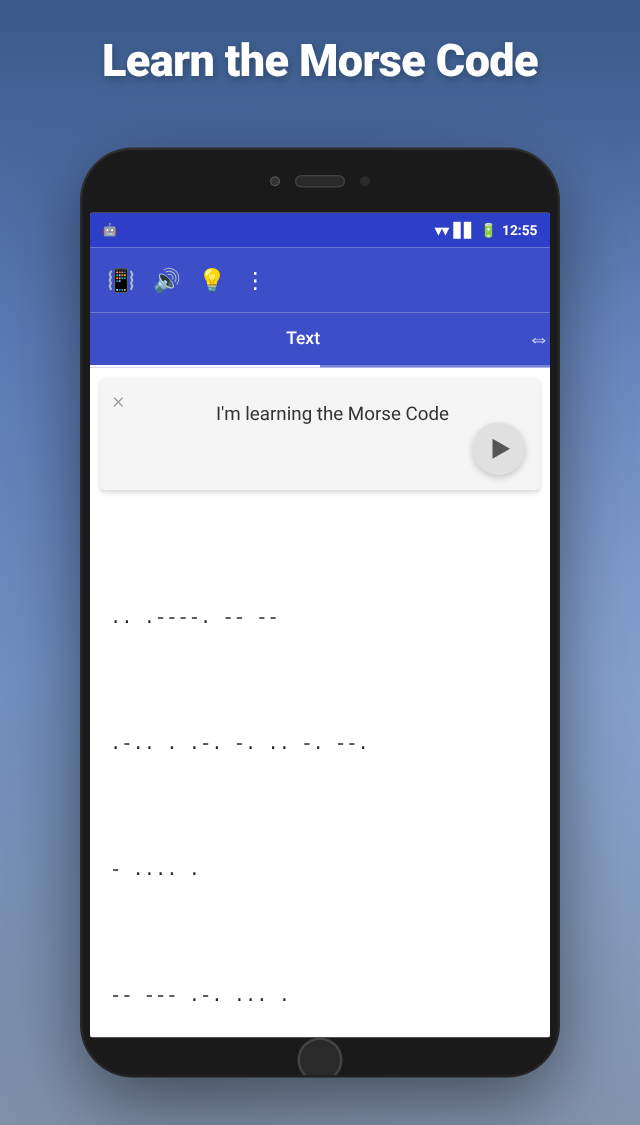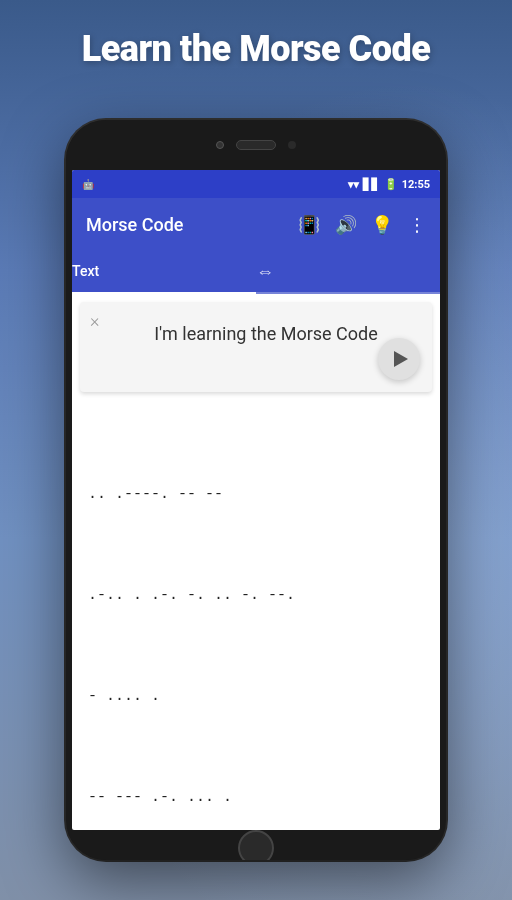--- a/index.html
+++ b/index.html
@@ -155,21 +155,21 @@
       height: 44px;
       background: #3d4fc8;
       display: flex;
       align-items: stretch;
       border-bottom: 2px solid rgba(255,255,255,0.3);
     }
     .tab-item {
       flex: 1;
       display: flex;
       align-items: center;
-      justify-content: flex-start;
+      justify-content: flex-end;
       color: rgba(255,255,255,0.85);
       font-size: 14px;
       font-weight: 500;
       cursor: pointer;
       position: relative;
     }
     .tab-item.active {
       color: #fff;
       border-bottom: 2px solid #fff;
       margin-bottom: -2px;
@@ -192,21 +192,21 @@
       position: absolute;
       top: 8px;
       left: 10px;
       font-size: 18px;
       color: #999;
       cursor: pointer;
       font-weight: 300;
     }
     .input-text {
       padding: 8px 10px 8px 30px;
-      font-size: 18px;
+      font-size: 15px;
       color: #333;
       text-align: center;
       line-height: 1.5;
     }
     .play-button {
       position: absolute;
       bottom: 12px;
       right: 12px;
       width: 42px;
       height: 42px;
@@ -280,21 +280,20 @@
       </div>
       <div class="status-right">
         <span>▾▾</span>
         <span>▋▋</span>
         <span>🔋</span>
         <span>12:55</span>
       </div>
     </div>
 
     <div class="app-bar">
-      <div class="app-bar-title">Morse Code</div>
       <div class="app-bar-icons">
         <span class="app-bar-icon" title="Vibrate">📳</span>
         <span class="app-bar-icon" title="Volume">🔊</span>
         <span class="app-bar-icon" title="Flashlight">💡</span>
         <span class="app-bar-icon" title="More">⋮</span>
       </div>
     </div>
 
     <div class="tab-bar">
       <div class="tab-item active">

